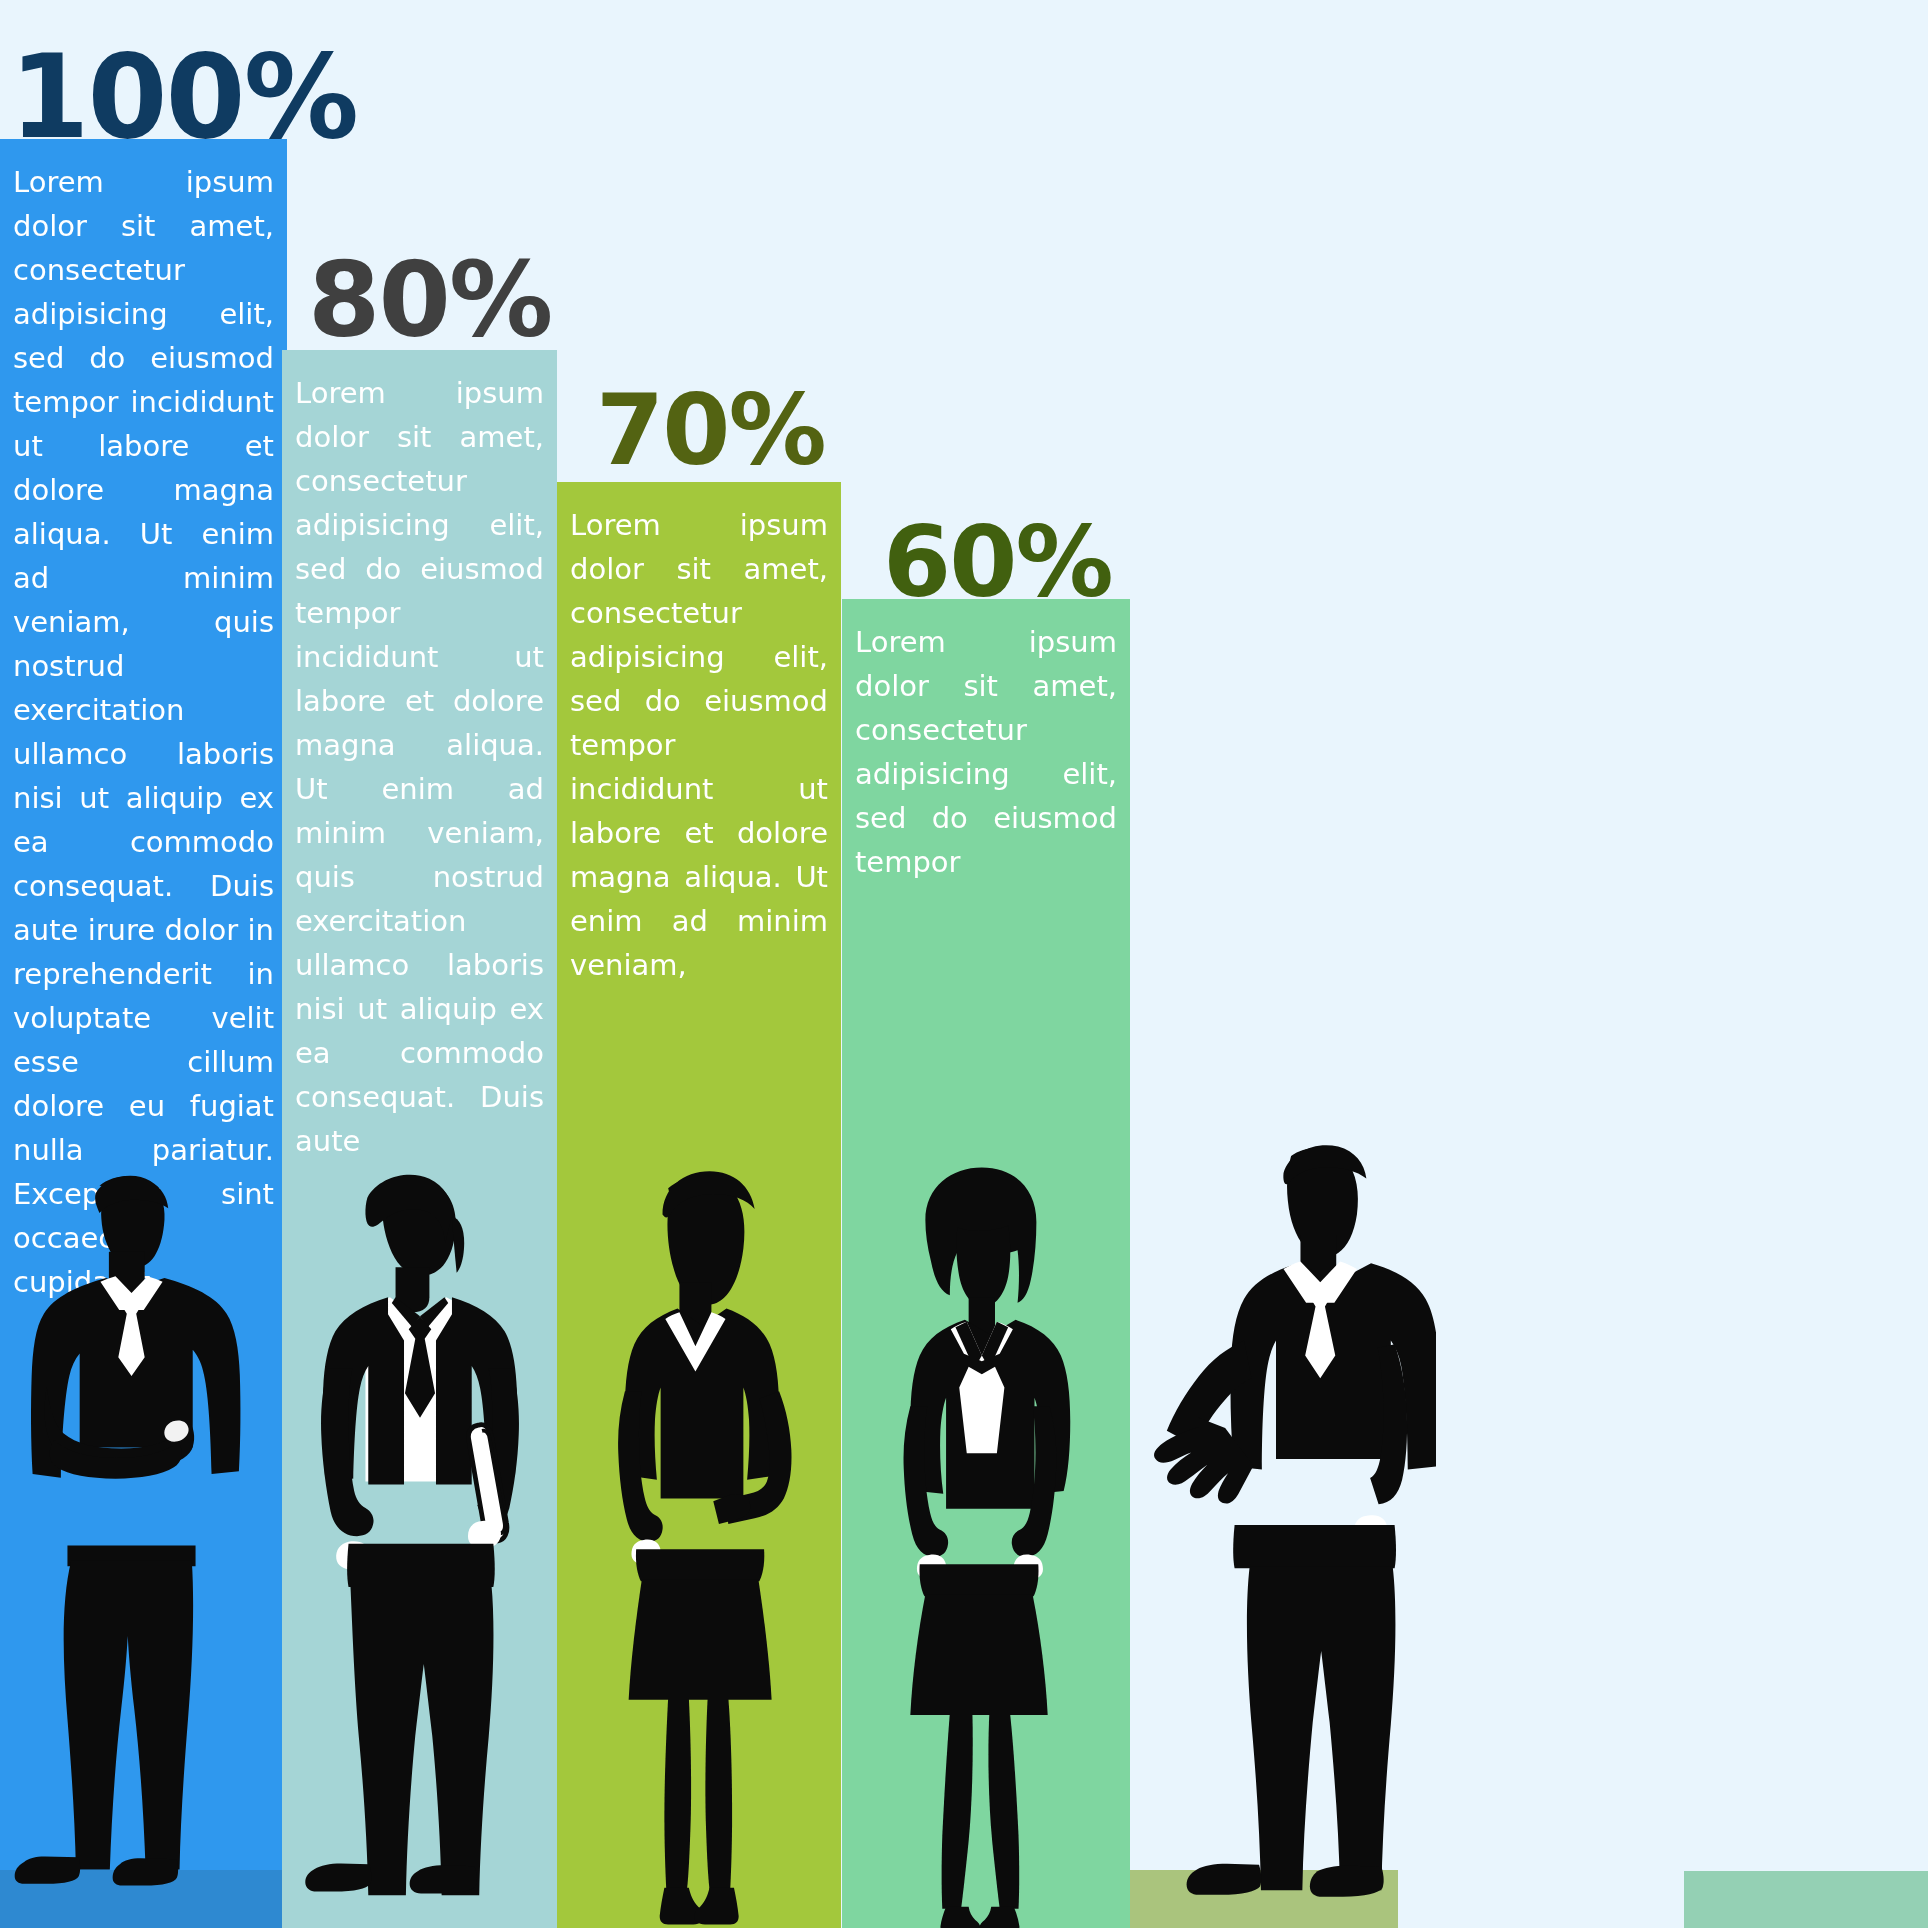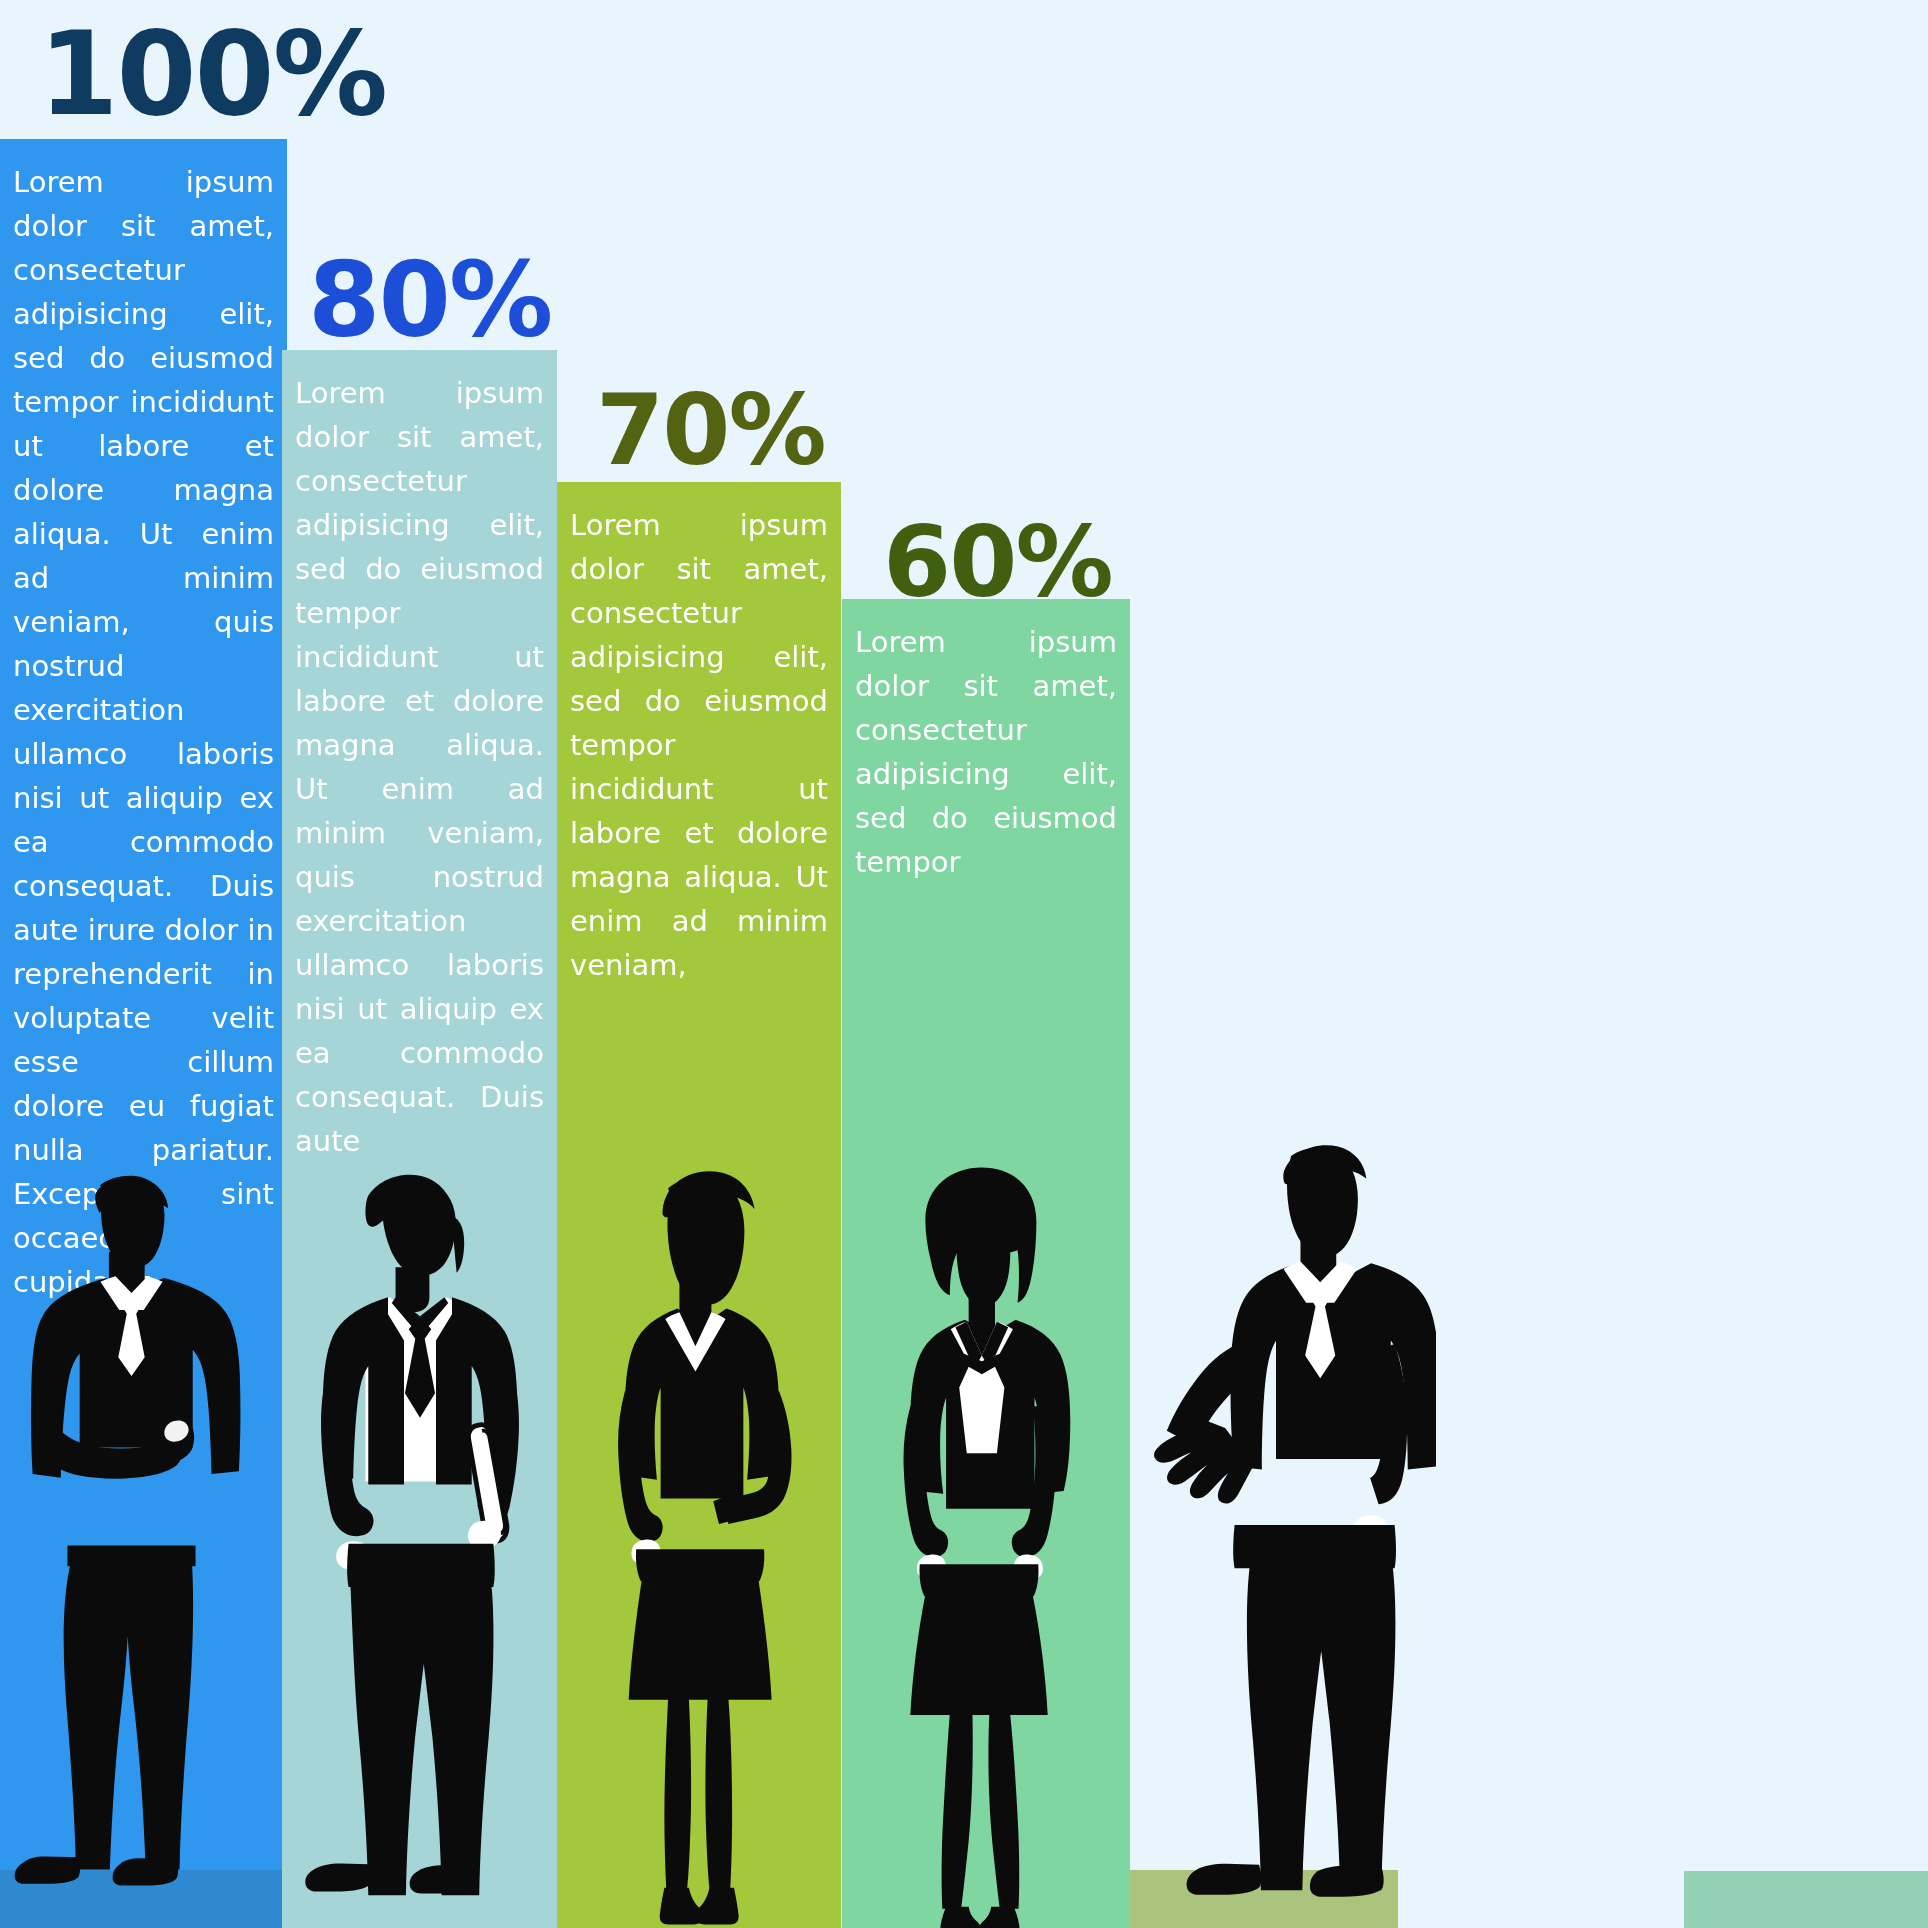--- a/index.html
+++ b/index.html
@@ -34,21 +34,21 @@
     line-height:1;
     white-space:nowrap;
   }
 
   
   #bar1{left:0px;  top:139px; width:287px; height:1789px;}
   #bar2{left:282px;top:350px; width:275px; height:1578px;}
   #bar3{left:557px;top:482px; width:284px; height:1446px;}
   #bar4{left:842px;top:599px; width:288px; height:1330px;}
 
-  #pct1{left:9.4px;  top:17px;  font-size:115px;margin-left:29px;}
+  #pct1{left:9.4px;  top:40px;  font-size:115px;}
   #pct2{left:308px; top:248px; font-size:104px;}
   #pct3{left:596px; top:381px; font-size:98px;}
   #pct4{left:883px; top:499px; font-size:98px;margin-top:14px;}
 
   
   .floor{position:absolute;bottom:0;height:58px;opacity:.62;}
   #floor1{left:0;width:287px;background:#2f7fbe;}
   #floor2{left:282px;width:275px;background:#74b3b6;}
   #floor3{left:557px;width:284px;background:#83a72f;}
   #floor4{left:842px;width:288px;background:#5fba87;}
@@ -67,21 +67,21 @@
 
 <div id="stage">
 
   <div class="pct" id="pct1" style="color:#0f3b61">100%</div>
 
   <div class="bar" id="bar1" style="background:#2f98ee">
     <div class="bartext">Lorem ipsum dolor sit amet, consectetur adipisicing elit, sed do eiusmod tempor incididunt ut labore et dolore magna aliqua. Ut enim ad minim veniam, quis nostrud exercitation ullamco laboris nisi ut aliquip ex ea commodo consequat. Duis aute irure dolor in reprehenderit in voluptate velit esse cillum dolore eu fugiat nulla pariatur. Excepteur sint occaecat cupidatat</div>
     <div class="floor" id="floor1"></div>
   </div>
 
-  <div class="pct" id="pct2" style="color:#1d4ed8">80%</div>
+  <div class="pct" id="pct2" style="color:#404040">80%</div>
 
   <div class="bar" id="bar2" style="background:#a5d5d6">
     <div class="bartext">Lorem ipsum dolor sit amet, consectetur adipisicing elit, sed do eiusmod tempor incididunt ut labore et dolore magna aliqua. Ut enim ad minim veniam, quis nostrud exercitation ullamco laboris nisi ut aliquip ex ea commodo consequat. Duis aute</div>
     <div class="floor" id="floor2"></div>
   </div>
 
   <div class="pct" id="pct3" style="color:#536312">70%</div>
 
   <div class="bar" id="bar3" style="background:#a3c83c">
     <div class="bartext">Lorem ipsum dolor sit amet, consectetur adipisicing elit, sed do eiusmod tempor incididunt ut labore et dolore magna aliqua. Ut enim ad minim veniam,</div>

